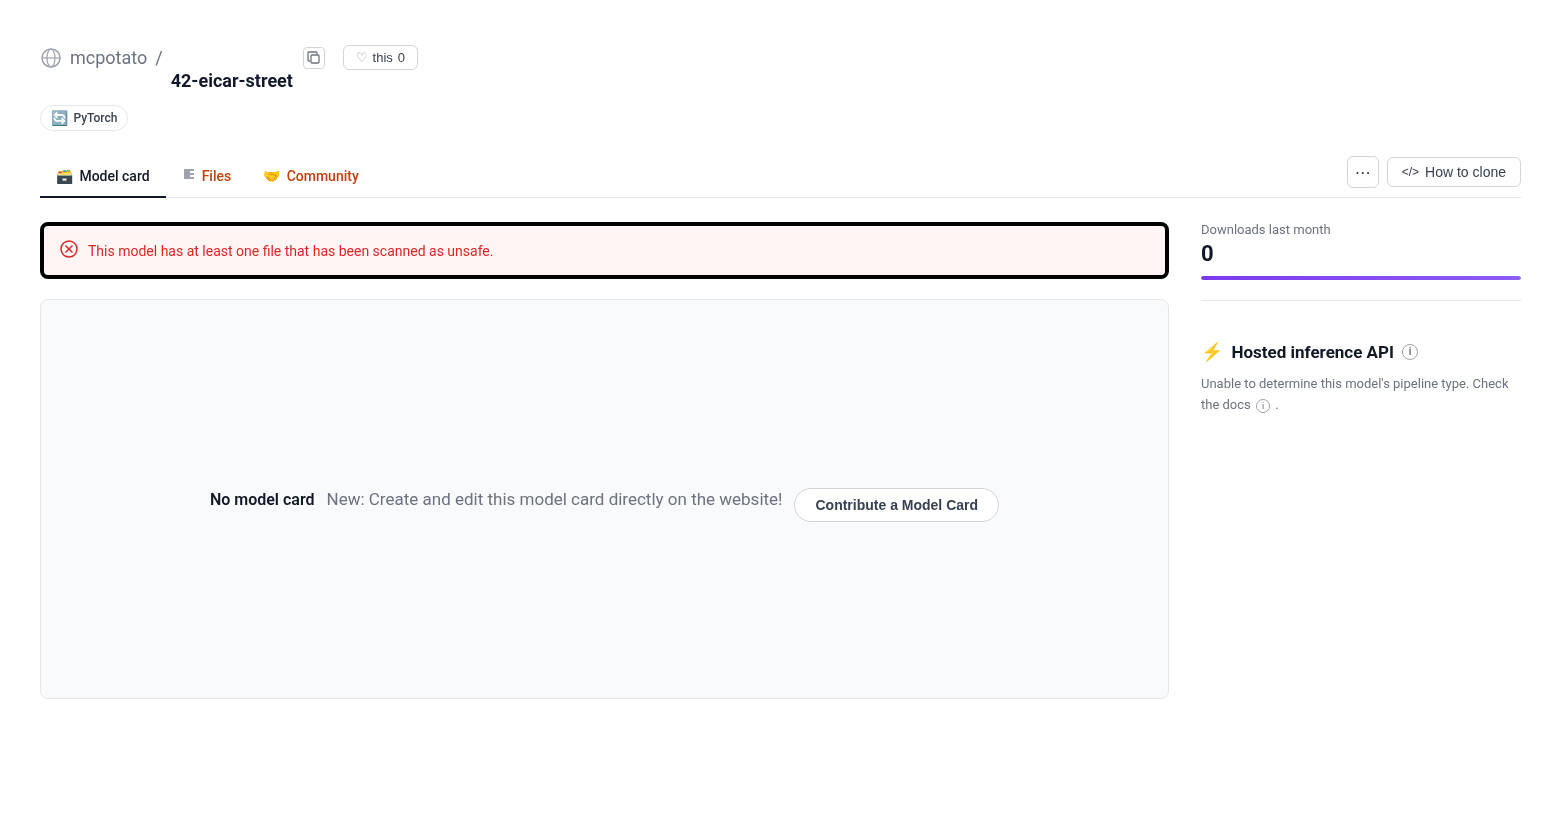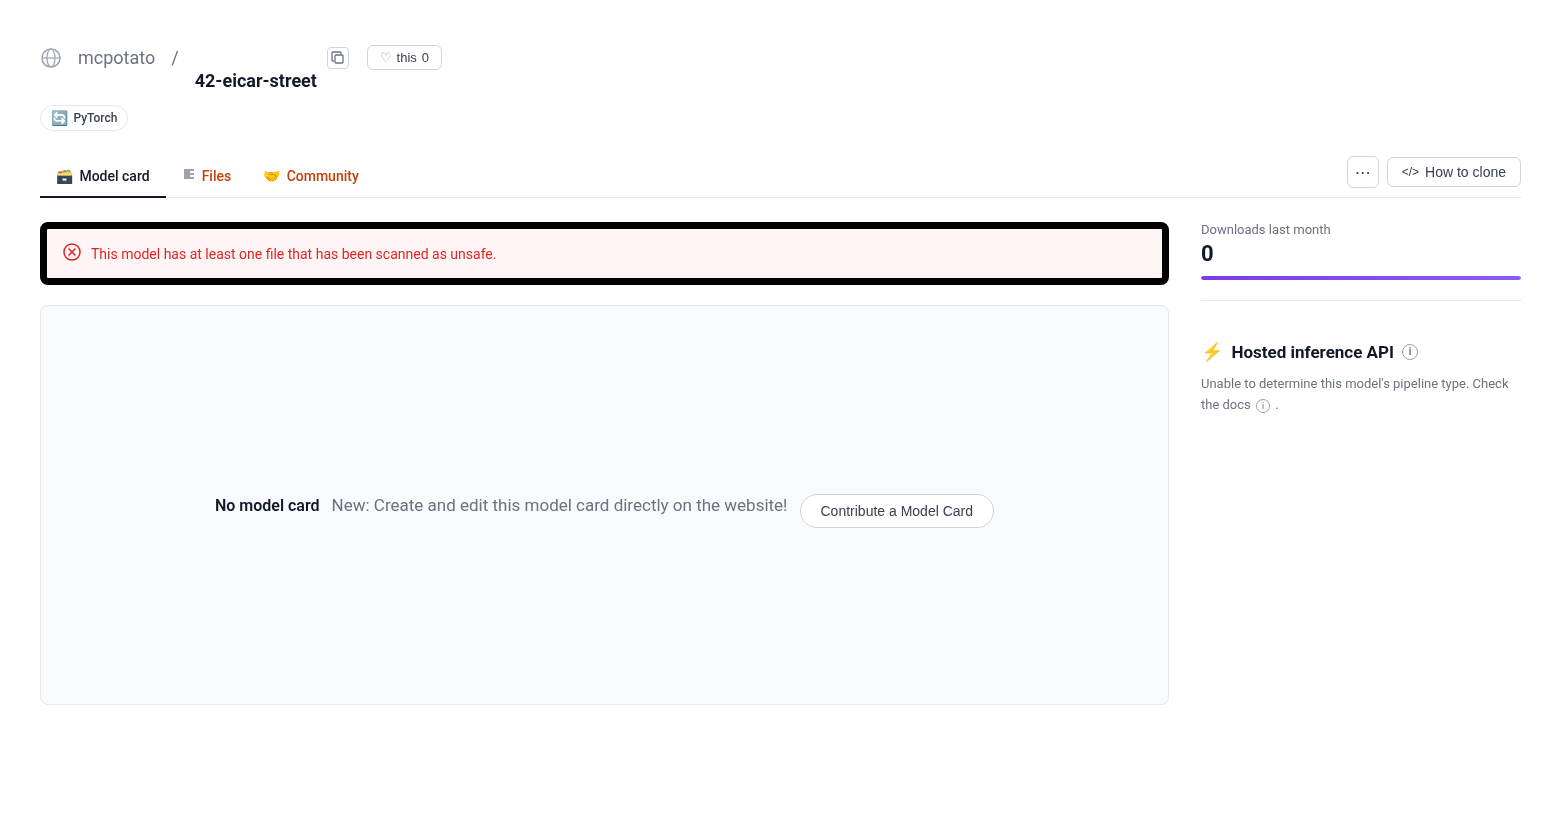--- a/index.html
+++ b/index.html
@@ -18,21 +18,21 @@
     
     .header {
       display: flex;
       align-items: center;
       gap: 10px;
       margin-bottom: 14px;
     }
     .header-breadcrumb {
       display: flex;
       align-items: center;
-      gap: 16px;
+      gap: 8px;
       font-size: 18px;
     }
     .header-owner {
       color: #6b7280;
       font-weight: 400;
     }
     .header-separator {
       color: #6b7280;
       font-weight: 400;
     }
@@ -165,21 +165,21 @@
       width: 320px;
       flex-shrink: 0;
     }
 
     
     .alert-unsafe {
       display: flex;
       align-items: center;
       gap: 10px;
       background: #fff5f5;
-      border: 7px solid #000000;
+      border: 4px solid #000000;
       border-radius: 8px;
       padding: 14px 16px;
       margin-bottom: 20px;
       color: #dc2626;
       font-size: 14px;
     }
     .alert-icon {
       width: 18px;
       height: 18px;
       flex-shrink: 0;
@@ -210,21 +210,21 @@
     }
     .contribute-btn {
       margin-top: 12px;
       padding: 8px 20px;
       border: 1px solid #d1d5db;
       border-radius: 17px;
       background: #fff;
       font-size: 14px;
       color: #374151;
       cursor: pointer;
-      font-weight: 400;
+      font-weight: 700;
     }
 
     
     .downloads-section {
       border-bottom: 1px solid #e5e7eb;
       padding-bottom: 20px;
       margin-bottom: 36px;
     }
     .downloads-label {
       font-size: 13px;

